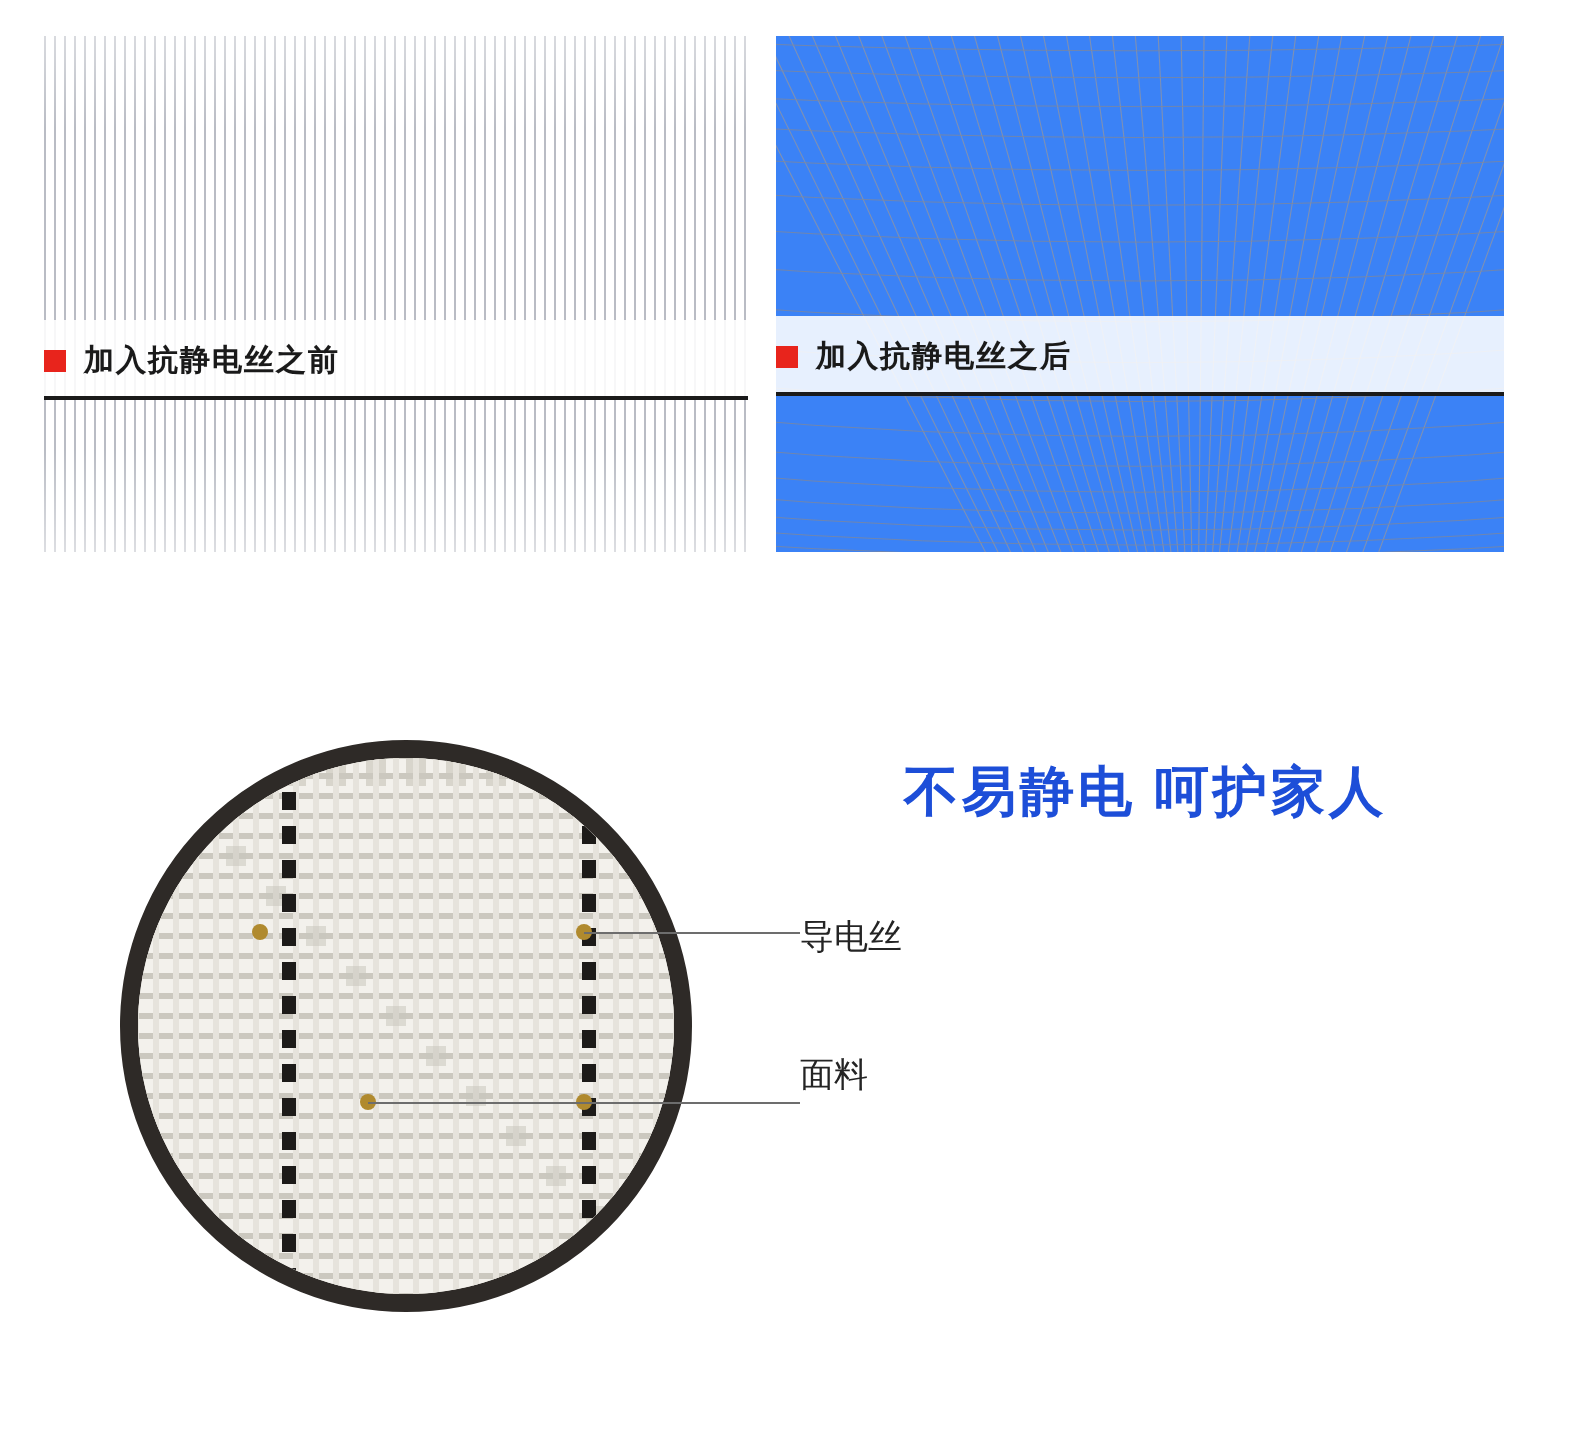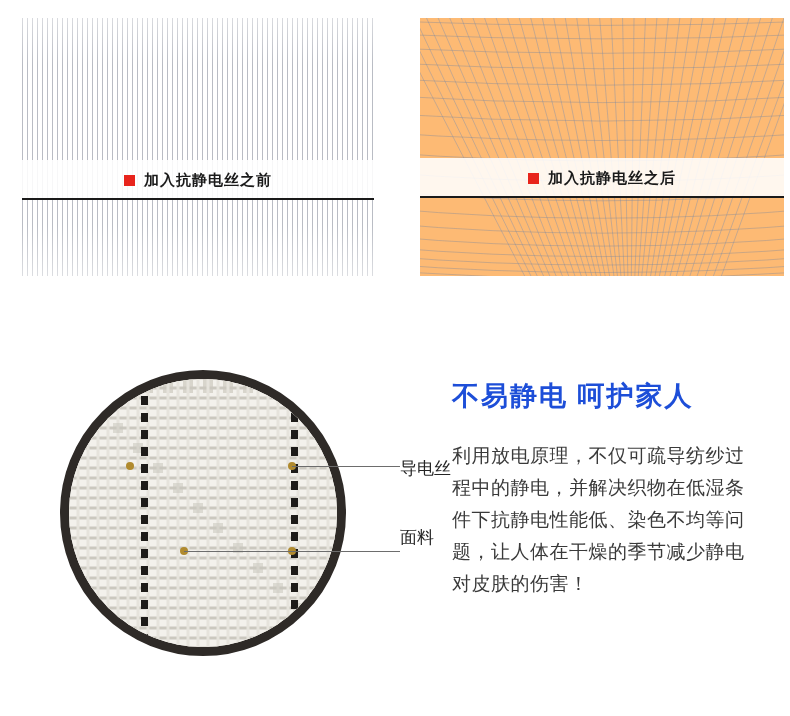--- a/index.html
+++ b/index.html
@@ -31,23 +31,23 @@
     background: #ffffff;
     box-sizing: border-box;
     overflow: hidden;
   }
   .panel-left {
     left: 22px;
     width: 352px;
     background: #fdfdfd;
   }
   .panel-right {
-    left: 420px;
+    left: 388px;
     width: 364px;
-    background: #fdba74;
+    background: #3b82f6;
     font-family: Liberation Serif, serif;
   }
 
   
   .stripes-v {
     position: absolute;
     left: 0;
     top: 0;
     right: 0;
     bottom: 0;
@@ -75,21 +75,20 @@
   .mesh svg { display: block; width: 100%; height: 100%; }
 
   .caption-bar {
     position: absolute;
     left: 0;
     right: 0;
     height: 40px;
     background: rgba(255,255,255,0.88);
     display: flex;
     align-items: center;
-    justify-content: center;
   }
   .caption-left { top: 142px; }
   .caption-right { top: 140px; }
   .caption-bar .rule-line {
     position: absolute;
     left: 0;
     right: 0;
     bottom: 0;
     height: 2px;
     background: #1a1a1a;
@@ -425,16 +424,15 @@
 
     <span class="leader" style="left:232px; top:96px; width:108px;"></span>
     <span class="leader" style="left:124px; top:181px; width:216px;"></span>
   </div>
 
   <span class="label" style="left:400px; top:127px;">导电丝</span>
   <span class="label" style="left:400px; top:196px;">面料</span>
 
   <div class="right-col">
     <h2 class="headline">不易静电  呵护家人</h2>
-    <p class="body-copy">利用放电原理，不仅可疏导纺纱过程中的静电，并解决织物在低湿条件下抗静电性能低、染色不均等问题，让人体在干燥的季节减少静电对皮肤的伤害！</p>
   </div>
 
 </div>
 
 </body></html>

